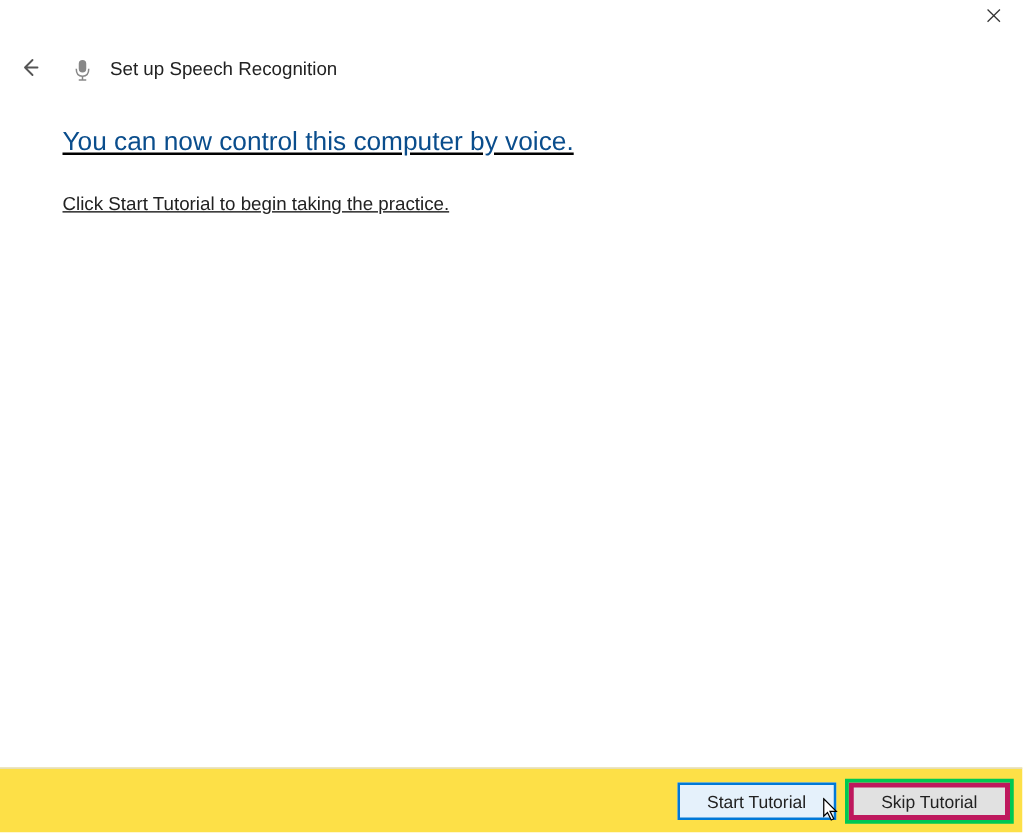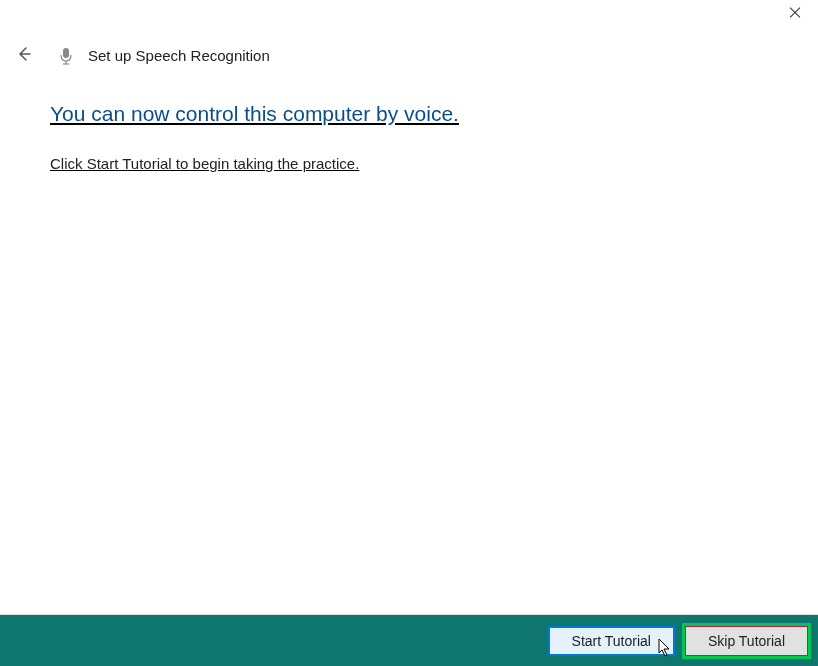--- a/index.html
+++ b/index.html
@@ -90,35 +90,35 @@
       color: #222;
       line-height: 1.35;
       margin-bottom: 22px;
     }
     .footer {
       position: absolute;
       bottom: 0;
       left: 0;
       right: 0;
       height: 52px;
-      background: #0f766e;
+      background: #fde047;
       border-top: 1px solid #ddd;
       display: flex;
       justify-content: flex-end;
       align-items: center;
       padding-right: 10px;
       gap: 10px;
     }
     .btn {
       height: 30px;
       padding: 0 22px;
       font-size: 14px;
       font-family: inherit;
       background: #e1e1e1;
-      border: 1px solid #be185d;
+      border: 4px solid #be185d;
       cursor: pointer;
       color: #222;
     }
     .btn-primary {
       border: 2px solid #0078d7;
       background: #e5f1fb;
     }
     .btn-highlighted {
       outline: 3px solid #00c853;
       outline-offset: 0px;

